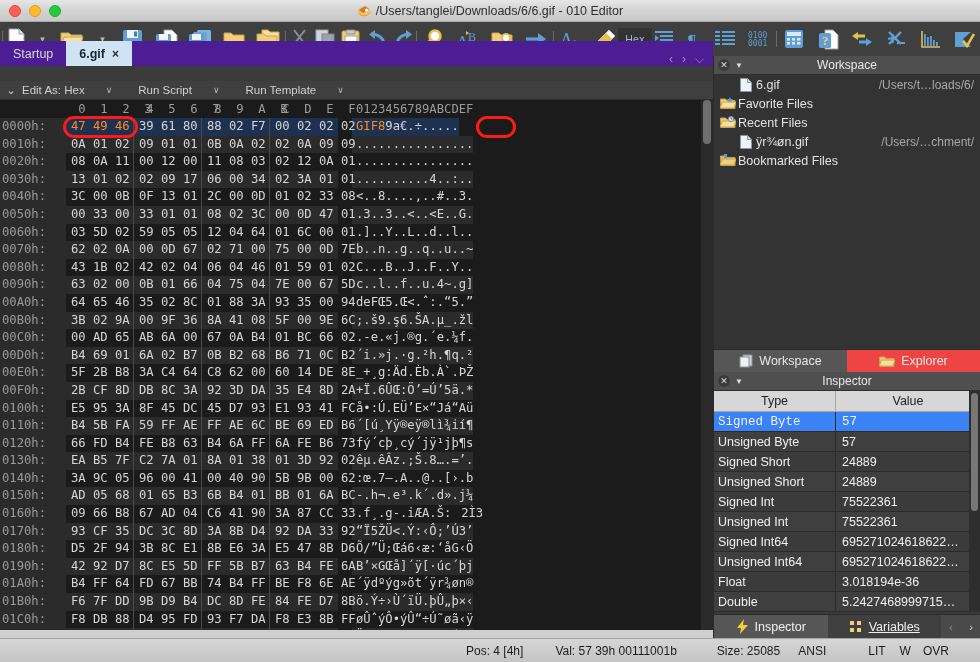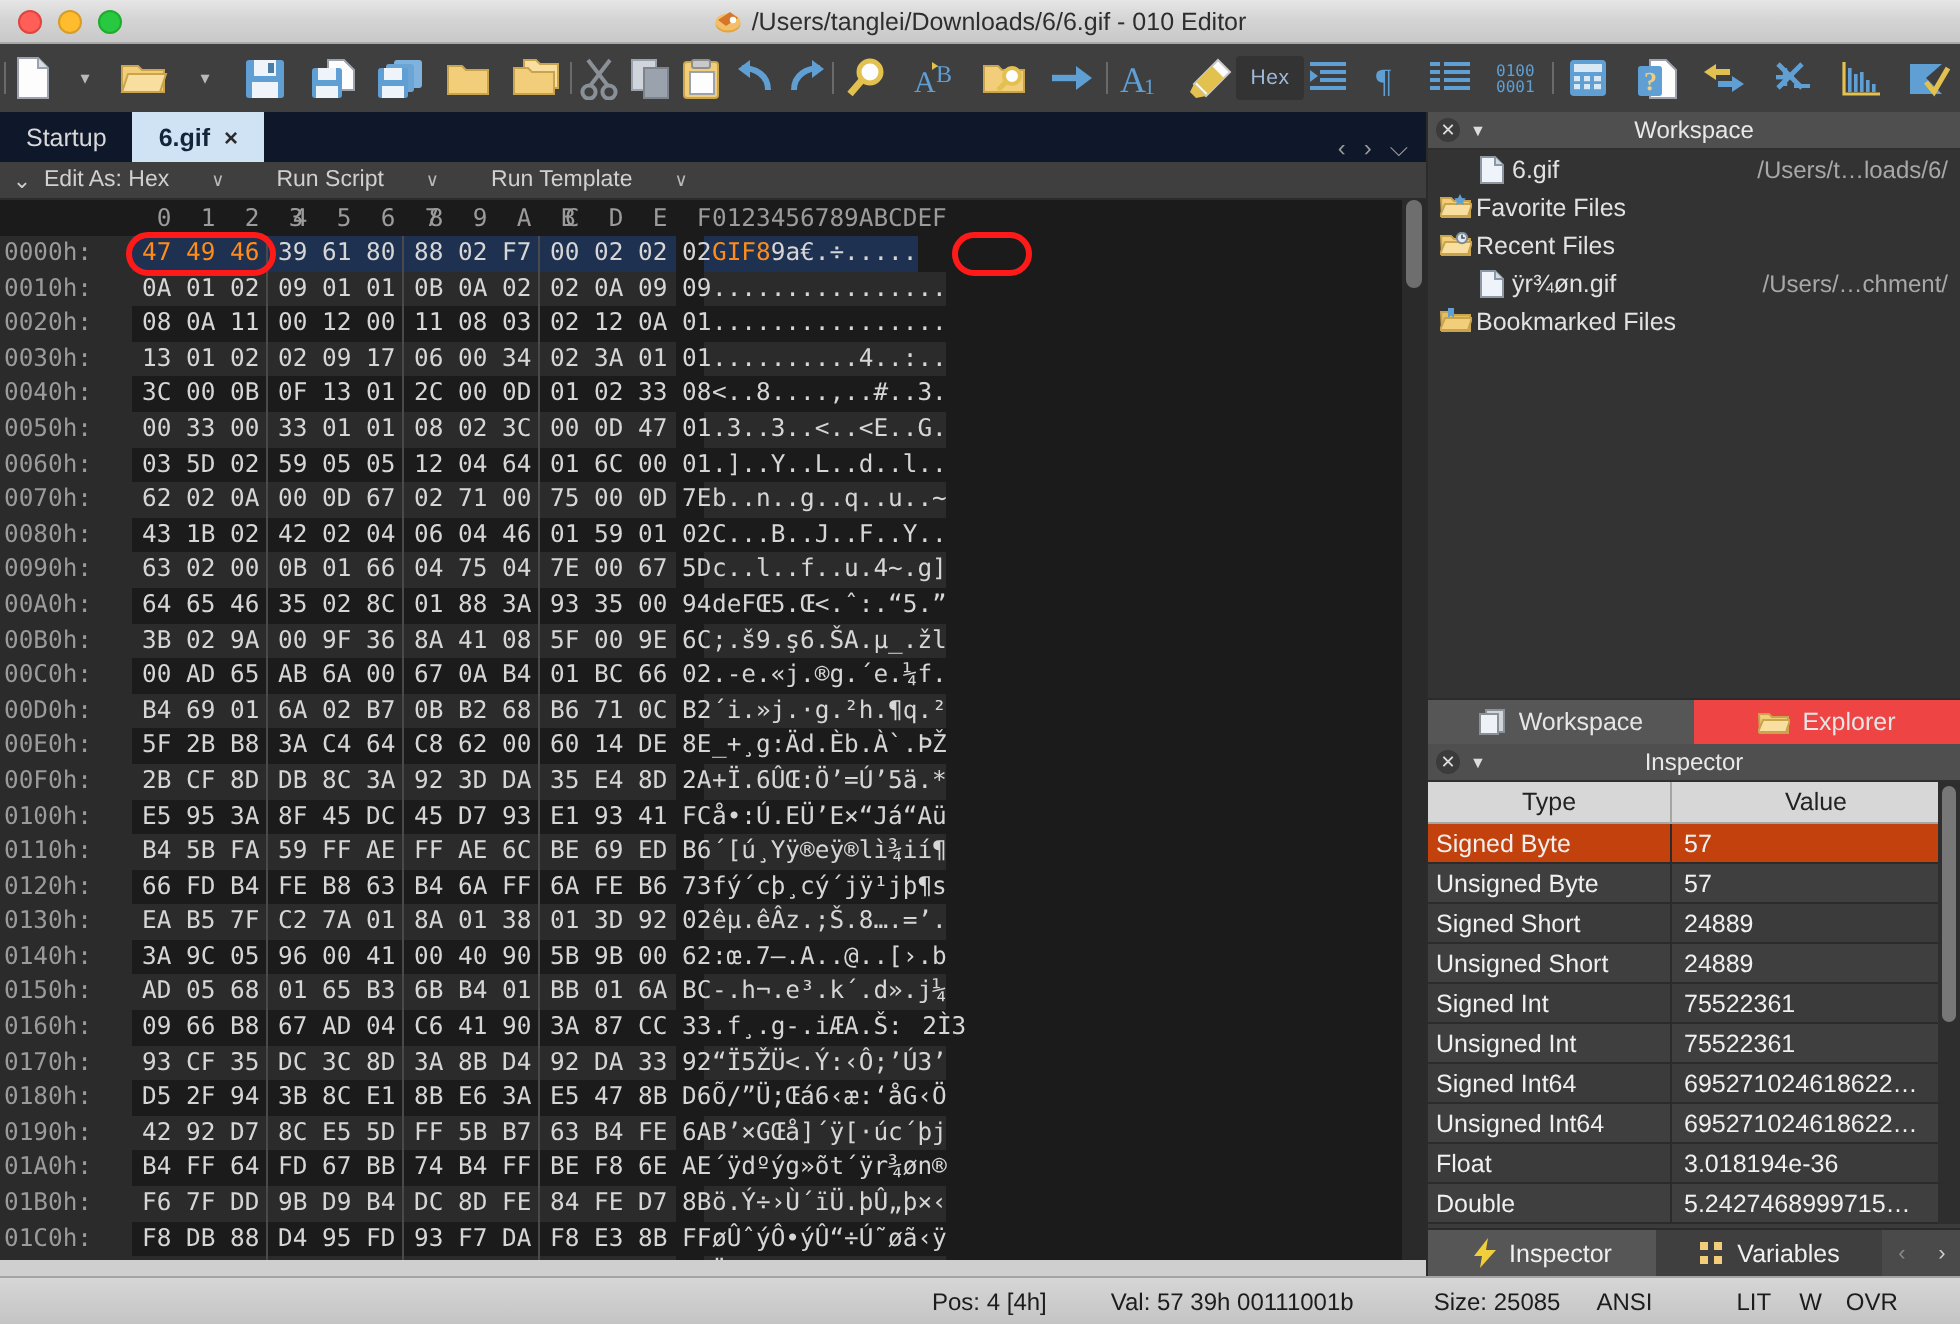--- a/index.html
+++ b/index.html
@@ -43,22 +43,22 @@
   .tb-sep { width: 9px; height: 30px; display:flex; align-items:center; justify-content:center; }
   .tb-sep::after { content:""; width:1px; height:16px; background:#6a6a6a; }
   .caret { color:#b9b9b9; font-size:9px; margin-left:1px; }
   .hexbtn {
     background:#333; color:#9fb8d6; font-size:10.5px; padding:5px 7px; border-radius:2px;
     letter-spacing:.3px;
   }
 
   
   .tabstrip {
-    position: absolute; top: 56px; left: 0; width: 713px; height: 25px;
-    background: #0f172a; display:flex; align-items:flex-end;
+    position: absolute; top: 41px; left: 0; width: 713px; height: 25px;
+    background: #4c1d95; display:flex; align-items:flex-end;
   }
   .tab {
     height: 25px; display:flex; align-items:center; gap:7px; padding:0 13px;
     font-size:12.5px; color:#d8d8d8;
   }
   .tab.active { background:#cfe3f5; color:#12263a; font-weight:bold; }
   .tab .x { font-size:12px; color:#4a4a4a; }
   .tab.active .x { color:#2a2a2a; }
   .tab-nav {
     margin-left:auto; display:flex; align-items:center; gap:9px; padding-right:9px;
@@ -171,41 +171,41 @@
   .insp-row {
     display:flex; height:20px; font-size:12.5px; color:#f0f0f0;
     border-bottom:1px solid #2b2b2b;
   }
   .insp-row .c1 {
     width:122px; padding-left:4px; display:flex; align-items:center;
     border-right:1px solid #2b2b2b;
   }
   .insp-row .c2 { flex:1; padding-left:6px; display:flex; align-items:center; }
   .insp-row.alt { background:#3f3f3f; }
-  .insp-row.sel .c1, .insp-row.sel .c2 { background:#c2410c; }
+  .insp-row.sel .c1, .insp-row.sel .c2 { background:#3b82f6;font-family:Liberation Mono, monospace; }
   .insp-scroll {
     position:absolute; right:0; top:0; width:11px; bottom:0; background:#2e2e2e;
   }
   .insp-scroll .thumb {
     position:absolute; top:2px; left:2px; width:7px; height:118px;
     background:#777; border-radius:4px;
   }
   .insp-wrap { position:relative; }
 
   .bottom-tabs {
     position:absolute; bottom:0; left:0; width:267px; height:24px;
     background:#3b3b3b; display:flex; align-items:stretch;
     border-top:1px solid #2b2b2b;
   }
   .bottom-tabs .t {
     display:flex; align-items:center; justify-content:center; gap:6px;
     font-size:12.5px; color:#f0f0f0;
   }
   .bottom-tabs .t.sel { background:#565656; flex:1; }
-  .bottom-tabs .t.unsel { background:#3f3f3f; flex:1; }
+  .bottom-tabs .t.unsel { background:#3f3f3f; flex:1;text-decoration:underline; }
   .bt-arrows { width:40px; display:flex; background:#4a4a4a; }
   .bt-arrows span {
     flex:1; display:flex; align-items:center; justify-content:center;
     font-size:11px; color:#cfcfcf;
   }
   .bt-arrows span.off { color:#8d8d8d; }
 
   
   .statusbar {
     position:absolute; bottom:0; left:0; width:980px; height:24px;

